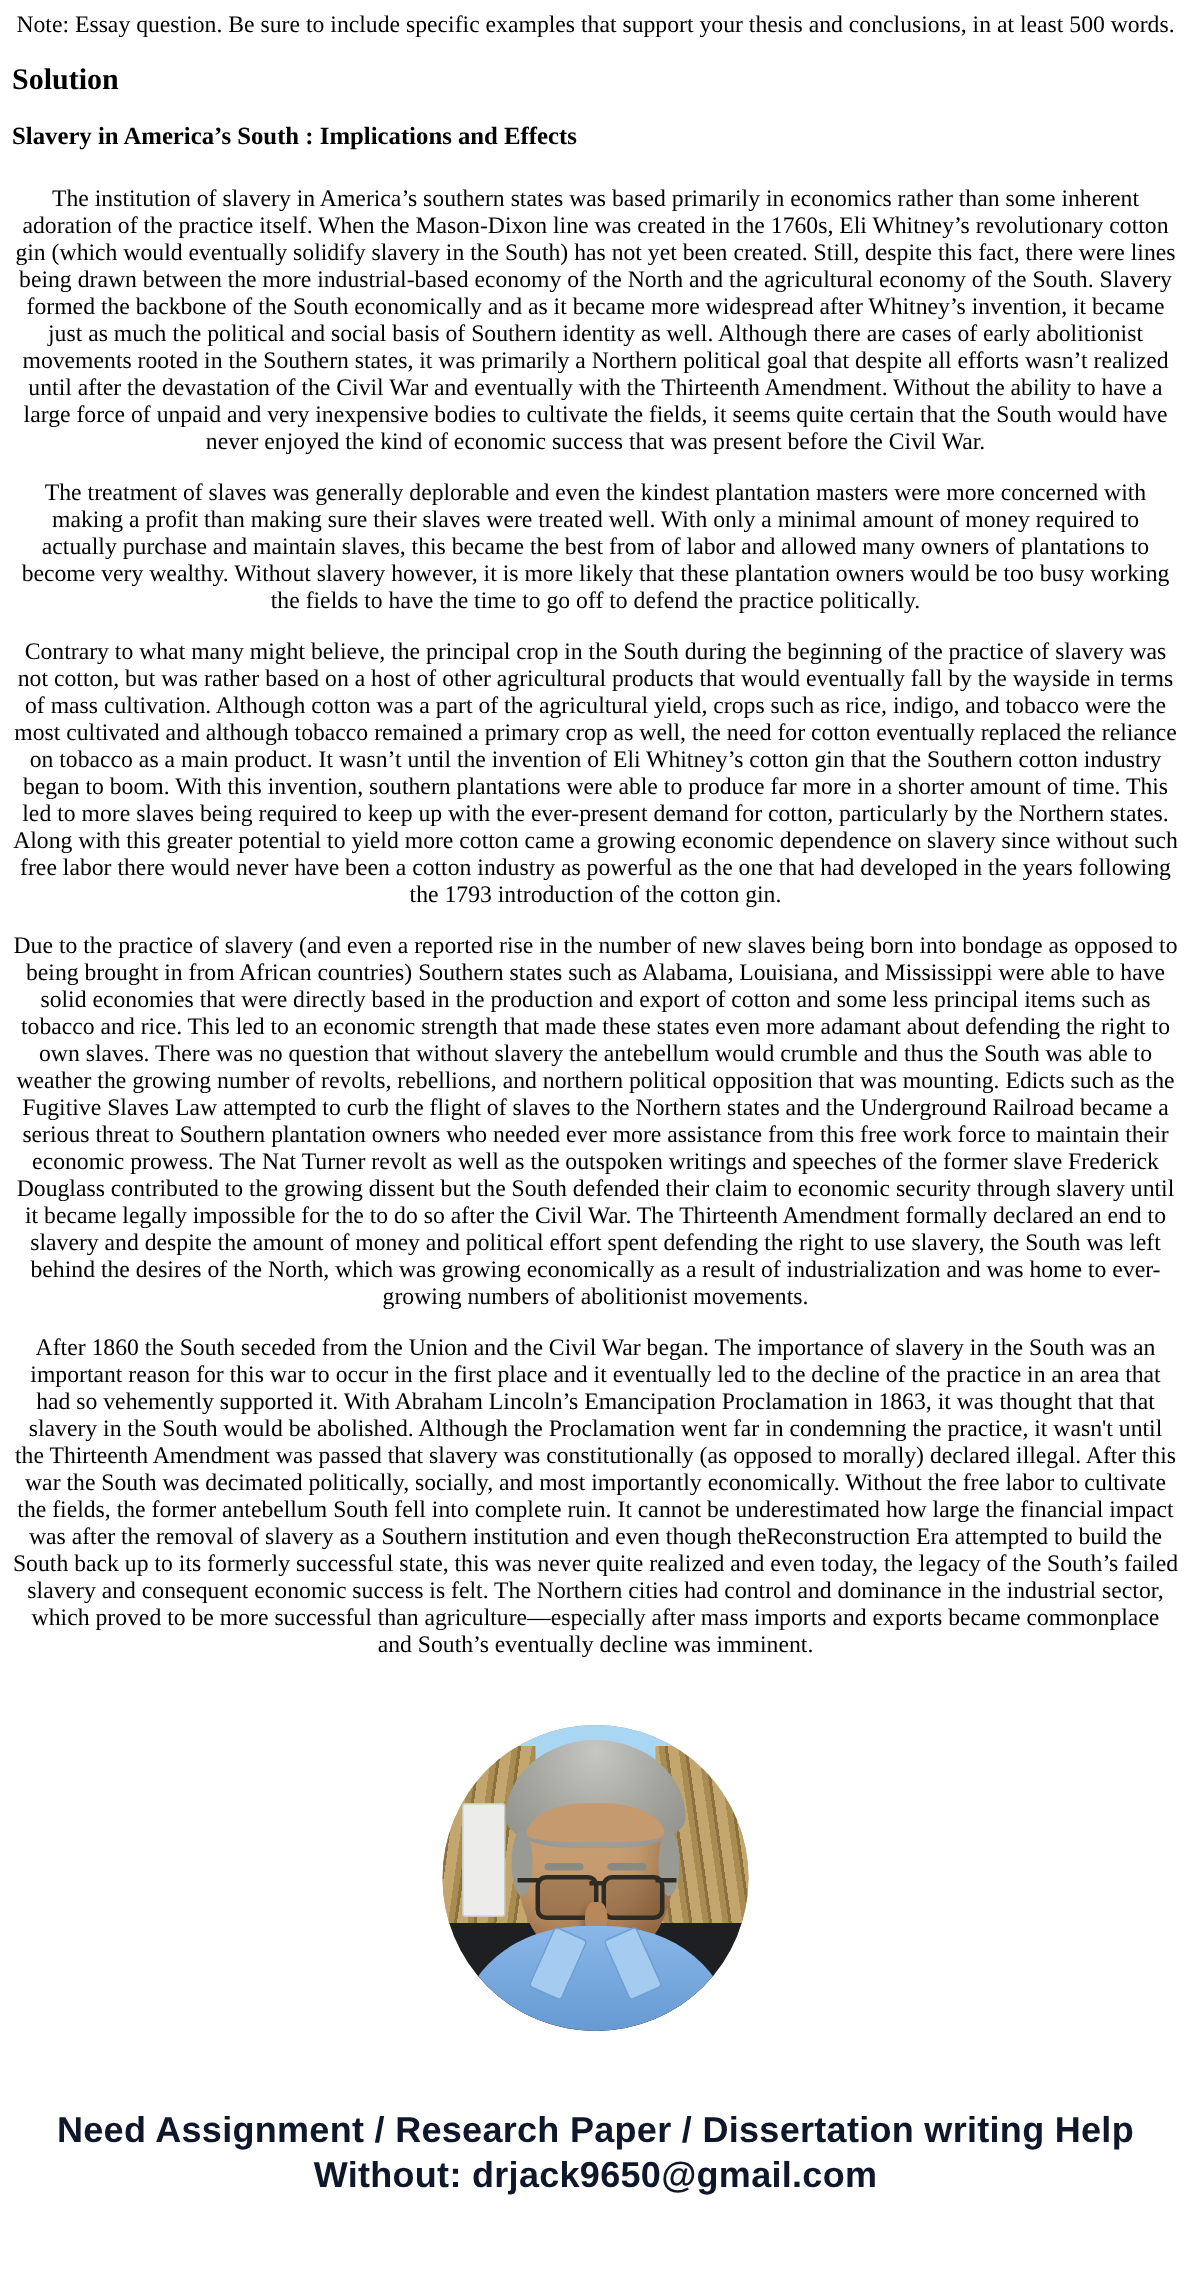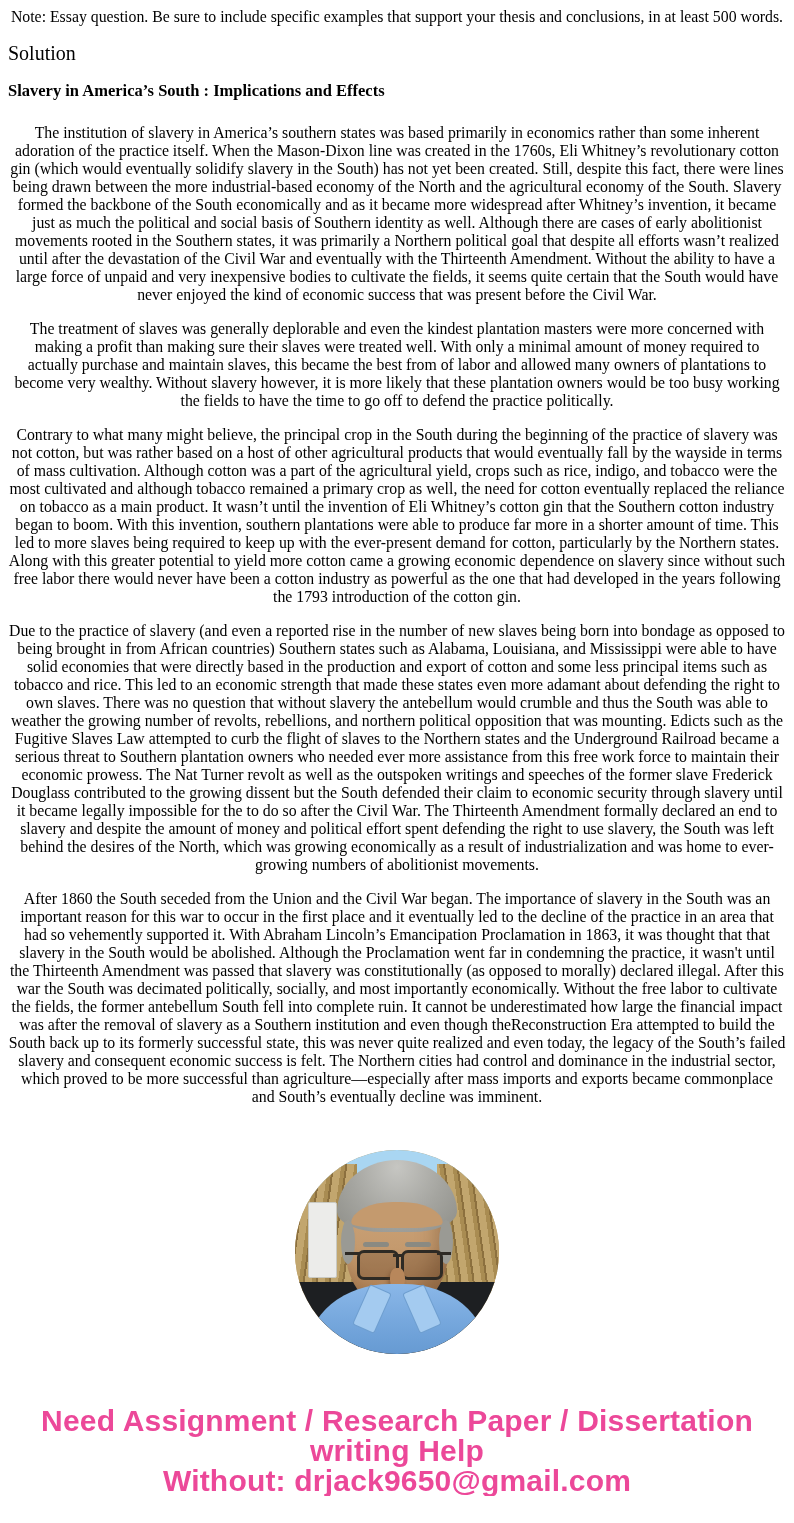--- a/index.html
+++ b/index.html
@@ -9,21 +9,21 @@
     font-family: "Liberation Serif", "DejaVu Serif", serif;
     font-size: 15.8px;
     line-height: 18px;
     width: 778px;
   }
   p.para, p.note { margin: 0 0 16px 0; text-align: center; }
   h2.solution {
     font-size: 20px;
     line-height: 23px;
     margin: 14px 0 16px 0;
-    font-weight: normal;
+    font-weight: bold;
   }
   h3.essay-title {
     font-size: 16.5px;
     line-height: 19px;
     margin: 0 0 24px 0;
     font-weight: bold;
   }
 
   
   .avatar-wrap { margin: 44px auto 0 auto; width: 204px; }
@@ -93,23 +93,23 @@
     transform: rotate(24deg); border-radius:2px; box-shadow: 0 0 0 1px #6f9fd0; }
   .av-collar-r { left:116px; top:138px; width:22px; height:42px; background:#a4cbf0;
     transform: rotate(-24deg); border-radius:2px; box-shadow: 0 0 0 1px #6f9fd0; }
 
   
   .footer {
     margin-top: 52px;
     text-align: center;
     font-family: "Liberation Sans", "DejaVu Sans", sans-serif;
     font-weight: 700;
-    font-size: 30px;
+    font-size: 24px;
     line-height: 30px;
-    color: #ec4899;
+    color: #0f172a;
     letter-spacing: 0.2px;
   }
   .footer-line { margin: 0 auto; max-width: 760px; }
 </style>
 </head>
 <body>
 
 <main>
 
   <p class="note">Note: Essay question. Be sure to include specific examples that support your thesis and conclusions, in at least 500 words.</p>

